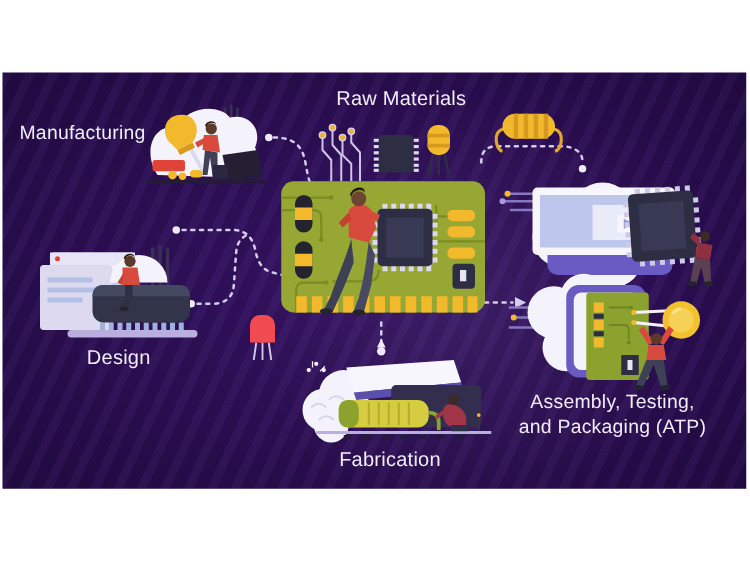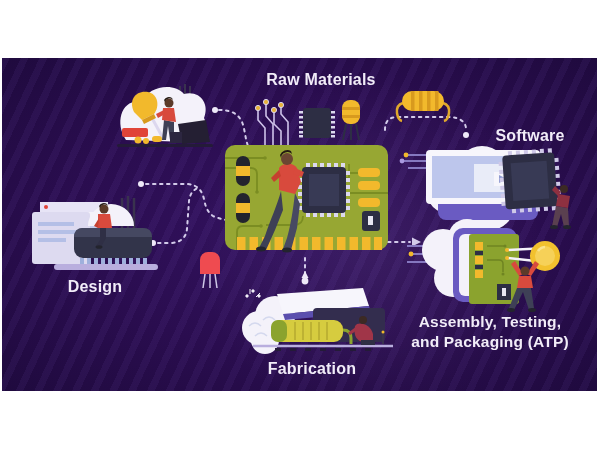--- a/index.html
+++ b/index.html
@@ -4,21 +4,21 @@
 <style>
   html,body{margin:0;padding:0;background:#ffffff;}
   .page{position:relative;width:600px;height:450px;background:#ffffff;overflow:hidden;
         font-family:"Liberation Sans", sans-serif;}
   .canvas{position:absolute;left:2px;top:58px;width:595px;height:333px;overflow:hidden;
         background:
           radial-gradient(circle at 62% 58%, rgba(255,255,255,0.05), transparent 42%),
           repeating-linear-gradient(115deg, rgba(150,110,230,0.07) 0 7px, rgba(0,0,0,0) 7px 17px),
           radial-gradient(ellipse at center, #331260 0%, #2a0d4f 55%, #1f0a3e 100%);}
   .node{position:absolute;}
-  .label{position:absolute;color:#f1ecf8;font-weight:700;text-align:center;
+  .label{position:absolute;color:#f1ecf8;font-weight:400;text-align:center;
          letter-spacing:0.2px;line-height:20px;font-size:16px;}
   .label span{display:block;}
   .lab-mfg{left:2px;top:39px;width:124px;font-size:15.5px;}
   .lab-raw{left:249px;top:12px;width:140px;}
   .lab-sw{left:476px;top:68px;width:104px;}
   .lab-design{left:56px;top:219px;width:74px;text-align:center;}
   .lab-fab{left:255px;top:301px;width:110px;}
   .lab-atp{left:400px;top:254px;width:176px;font-size:15.5px;}
   svg{display:block;}
   .connectors{position:absolute;left:0;top:0;}
@@ -465,26 +465,24 @@
       <g stroke="#cfc9e8" stroke-width="1.5">
         <line x1="11" y1="26" x2="9" y2="40"></line>
           <line x1="16" y1="26" x2="16" y2="40"></line>
           <line x1="21" y1="26" x2="23" y2="40"></line>
       </g>
       <rect x="6" y="4" width="20" height="22" rx="8" fill="#ef4b50"></rect>
       <rect x="6" y="18" width="20" height="8" fill="#ef4b50"></rect>
     </svg>
 
     <div class="label lab-mfg">
+      <span>Manufacturing</span>
     </div>
     <div class="label lab-raw">
       <span>Raw Materials</span>
-    </div>
-    <div class="label lab-sw">
-      <span>Software</span>
     </div>
     <div class="label lab-design">
       <span>Design</span>
     </div>
     <div class="label lab-fab">
       <span>Fabrication</span>
     </div>
     <div class="label lab-atp">
       <span>Assembly, Testing,</span>
       <span>and Packaging (ATP)</span>

